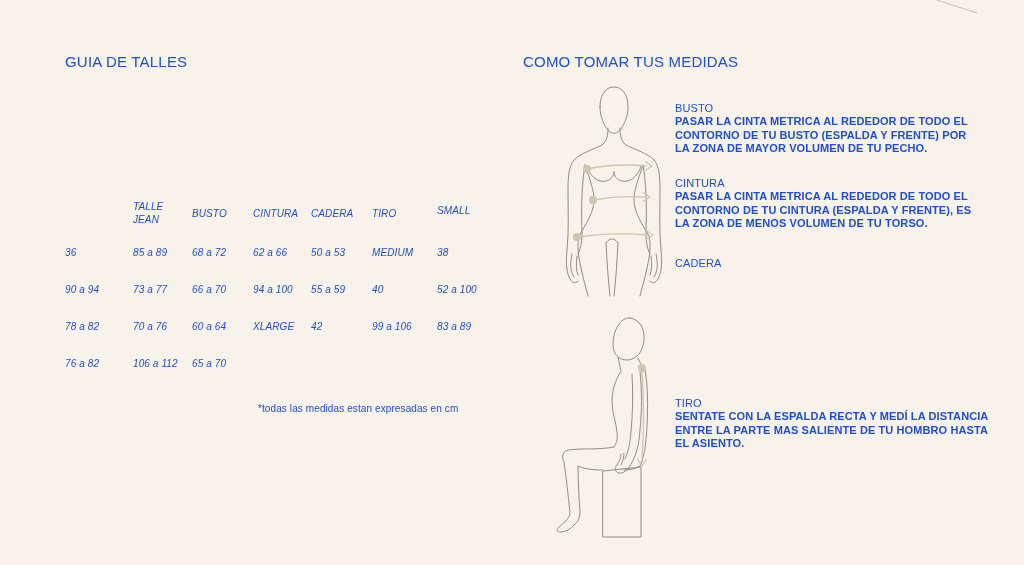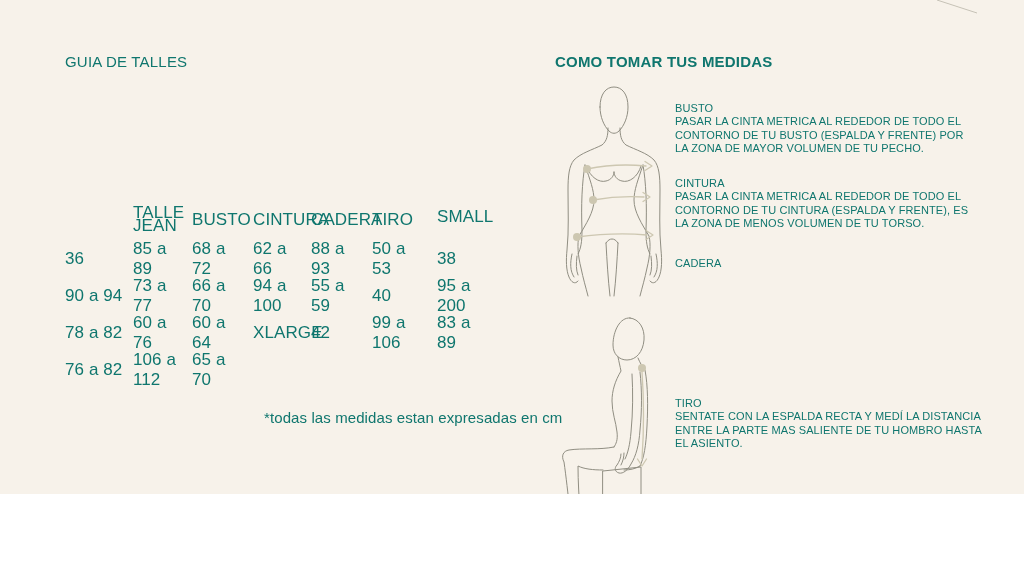--- a/index.html
+++ b/index.html
@@ -1,39 +1,39 @@
 <!DOCTYPE html>
 <html><head>
 <meta charset="utf-8">
 <style>
   html,body { margin:0; padding:0; }
   .page {
-    position:relative; width:1024px; height:494px;
-    background:#f7f2ea; color:#0f766e;
+    position:relative; width:1024px; height:565px;
+    background:#f7f2ea; color:#1d4ed8;
     font-family:"Liberation Sans", sans-serif;
     overflow:hidden;
   }
   .title { position:absolute; top:53px; margin:0; font-size:15px; font-weight:400; letter-spacing:0.2px; }
   .title-left { left:65px; }
-  .title-right { left:555px;font-weight:bold; }
+  .title-right { left:523px; }
 
   .size-table {
-    position:absolute; left:65px; top:198px;
+    position:absolute; left:65px; top:192px;
     display:grid;
     grid-template-columns:68px 59px 61px 58px 61px 65px 55px;
-    font-size:17px; letter-spacing:0.1px;
+    font-size:10px; letter-spacing:0.1px;font-style:italic;
   }
   .size-table .hcell { height:42px; display:flex; align-items:center; line-height:13px; padding-right:10px; box-sizing:border-box; }
   .size-table .cell  { height:37px; display:flex; align-items:center; padding-right:8px; box-sizing:border-box; }
 
-  .footnote { position:absolute; left:256px; top:401px; margin:8px; font-size:15px; letter-spacing:0.1px; }
+  .footnote { position:absolute; left:256px; top:401px; margin:2px; font-size:10px; letter-spacing:0.1px; }
 
   .msec { position:absolute; left:675px; width:320px; font-size:11px; line-height:13.4px; letter-spacing:0.1px; }
   .msec h3 { margin:0; font-size:11px; font-weight:400; letter-spacing:0.1px; }
-  .msec p { margin:0; white-space:pre-line; }
+  .msec p { margin:0; white-space:pre-line;font-weight:bold; }
   .msec-busto   { top:102px; }
   .msec-cintura { top:177px; }
   .msec-cadera  { top:257px; }
   .msec-tiro    { top:397px; }
 
   .fig { position:absolute; }
   .fig-standing { left:556px; top:84px; }
   .fig-seated   { left:552px; top:314px; }
   .corner-line  { position:absolute; left:936px; top:0; }
 </style>
@@ -54,34 +54,34 @@
     <div class="hcell">BUSTO</div>
     <div class="hcell">CINTURA</div>
     <div class="hcell">CADERA</div>
     <div class="hcell">TIRO</div>
 
     <div class="cell">SMALL</div>
     <div class="cell">36</div>
     <div class="cell">85 a 89</div>
     <div class="cell">68 a 72</div>
     <div class="cell">62 a 66</div>
-    <div class="cell">88 a 93</div>
     <div class="cell">50 a 53</div>
 
+    <div class="cell">MEDIUM</div>
     <div class="cell">38</div>
     <div class="cell">90 a 94</div>
     <div class="cell">73 a 77</div>
     <div class="cell">66 a 70</div>
     <div class="cell">94 a 100</div>
     <div class="cell">55 a 59</div>
 
     <div class="cell">40</div>
-    <div class="cell">95 a 200</div>
+    <div class="cell">52 a 100</div>
     <div class="cell">78 a 82</div>
-    <div class="cell">60 a 76</div>
+    <div class="cell">70 a 76</div>
     <div class="cell">60 a 64</div>
 
     <div class="cell">XLARGE</div>
     <div class="cell">42</div>
     <div class="cell">99 a 106</div>
     <div class="cell">83 a 89</div>
     <div class="cell">76 a 82</div>
     <div class="cell">106 a 112</div>
     <div class="cell">65 a 70</div>
   </div>

